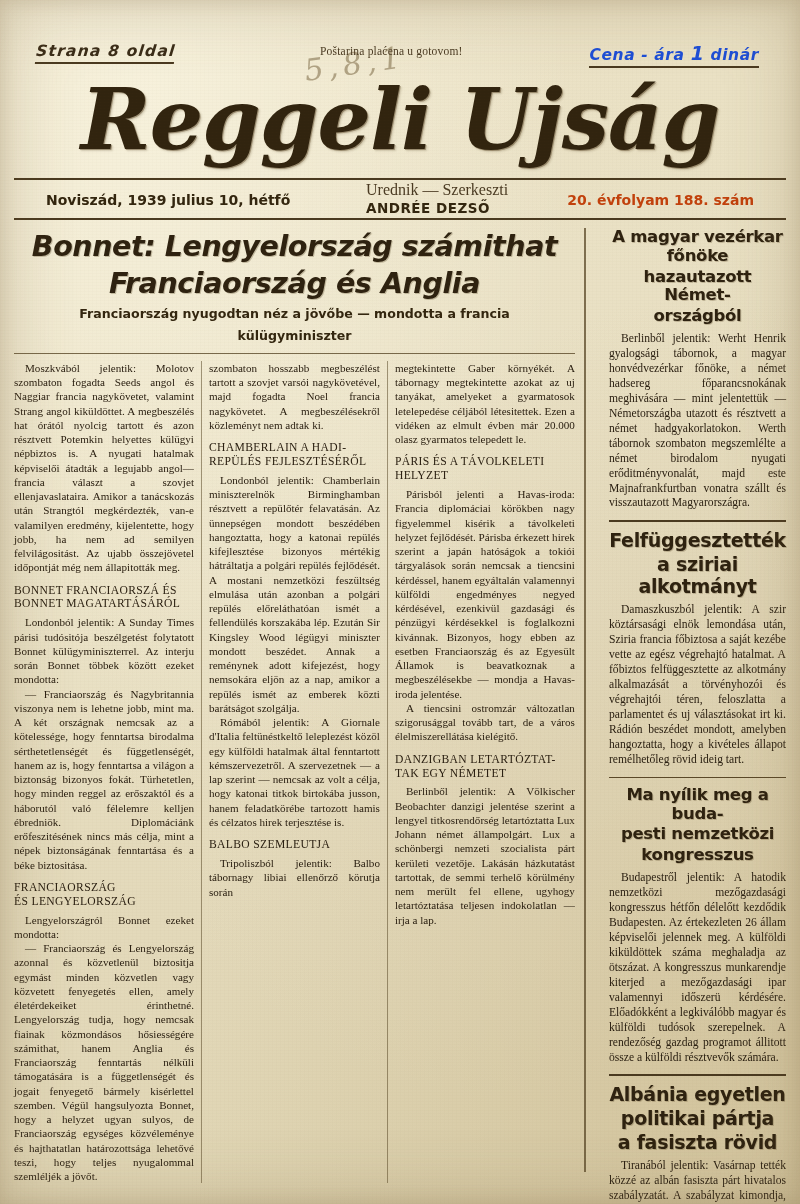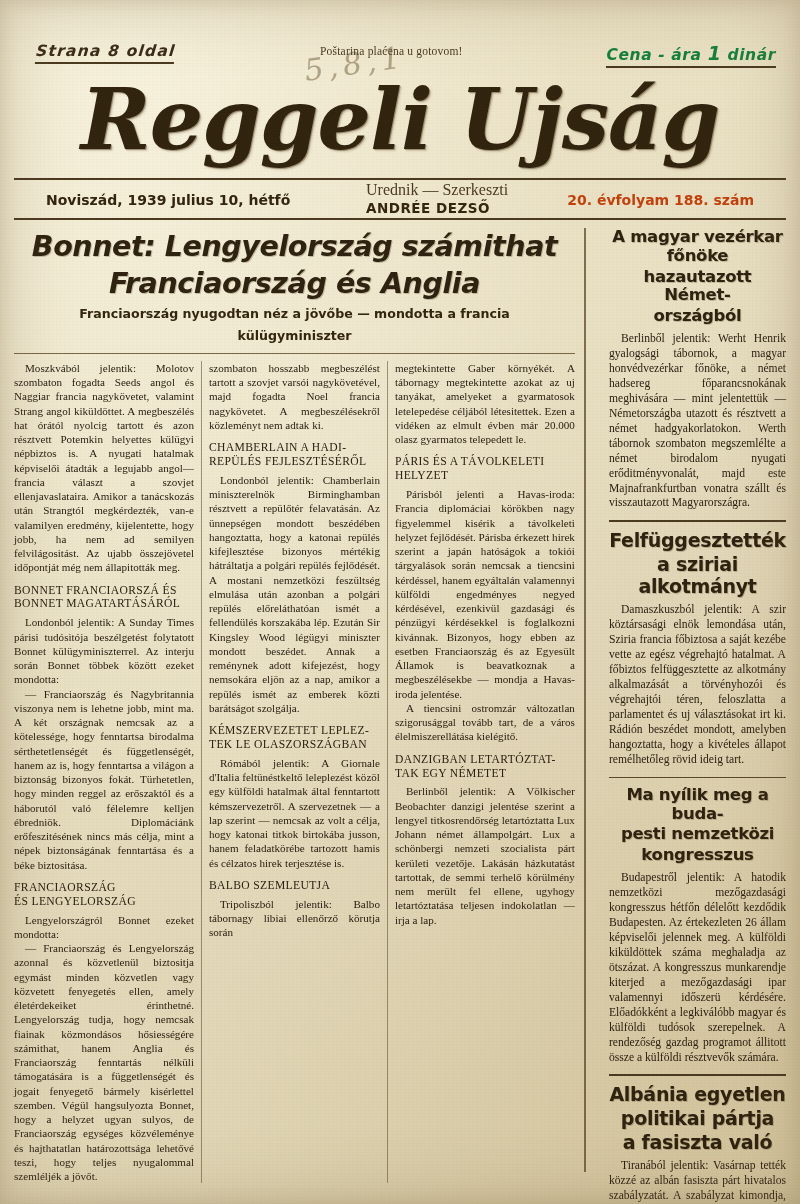--- a/index.html
+++ b/index.html
@@ -39,24 +39,24 @@
     font-family:"DejaVu Sans", sans-serif;
     font-weight:bold;font-style:italic;font-size:15.5px;letter-spacing:1.2px;
     color:#3a2c18;border-bottom:2.5px solid #4a3a20;padding-bottom:2px;
     transform:skewX(-6deg);
   }
   .postage{
     position:absolute;left:306px;top:3px;
     font-size:11.5px;letter-spacing:.2px;color:#4a3a22;
   }
   .price{
-    position:absolute;right:10px;top:0;
+    position:absolute;right:27px;top:0;
     font-family:"DejaVu Sans", sans-serif;
     font-weight:bold;font-style:italic;font-size:15.5px;letter-spacing:.6px;
-    color:#15803d;border-bottom:2.5px solid #4a3a20;padding-bottom:2px;margin-left:12px;
+    color:#1d4ed8;border-bottom:2.5px solid #4a3a20;padding-bottom:2px;margin-left:12px;
   }
   .price .big{font-size:19px;}
 
   
   .masthead{
     text-align:center;margin-top:2px;
     font-family:"DejaVu Serif", serif;
     font-weight:bold;font-style:italic;
     font-size:84px;line-height:1.0;
     letter-spacing:-1px;
@@ -223,24 +223,20 @@
 
         </div>
 
         <div class="c b">
           <p class="bt noind">szombaton hosszabb megbeszélést tartott a szovjet varsói nagykövetével, majd fogadta Noel francia nagykövetet. A megbeszélésekről közleményt nem adtak ki.</p>
           <h3 class="sub">
             <span>CHAMBERLAIN A HADI-</span>
             <span>REPÜLÉS FEJLESZTÉSÉRŐL</span>
           </h3>
           <p class="bt">Londonból jelentik: Chamberlain miniszterelnök Birminghamban résztvett a repülőtér felavatásán. Az ünnepségen mondott beszédében hangoztatta, hogy a katonai repülés kifejlesztése bizonyos mértékig hátráltatja a polgári repülés fejlődését. A mostani nemzetközi feszültség elmulása után azonban a polgári repülés előreláthatóan ismét a fellendülés korszakába lép. Ezután Sir Kingsley Wood légügyi miniszter mondott beszédet. Annak a reménynek adott kifejezést, hogy nemsokára eljön az a nap, amikor a repülés ismét az emberek közti barátságot szolgálja.</p>
-          <h3 class="sub">
-            <span>KÉMSZERVEZETET LEPLEZ-</span>
-            <span>TEK LE OLASZORSZÁGBAN</span>
-          </h3>
           <p class="bt">Rómából jelentik: A Giornale d'Italia feltünéstkeltő leleplezést közöl egy külföldi hatalmak által fenntartott kémszervezetről. A szervezetnek — a lap szerint — nemcsak az volt a célja, hogy katonai titkok birtokába jusson, hanem feladatkörébe tartozott hamis és célzatos hirek terjesztése is.</p>
           <h3 class="sub">
             <span>BALBO SZEMLEUTJA</span>
           </h3>
           <p class="bt">Tripoliszból jelentik: Balbo tábornagy libiai ellenőrző körutja során</p>
         </div>
 
         <div class="c c3">
           <p class="bt noind">megtekintette Gaber környékét. A tábornagy megtekintette azokat az uj tanyákat, amelyeket a gyarmatosok letelepedése céljából létesitettek. Ezen a vidéken az elmult évben már 20.000 olasz gyarmatos telepedett le.</p>
           <h3 class="sub">
@@ -292,21 +288,21 @@
         <div class="r-body">
           <p>Budapestről jelentik: A hatodik nemzetközi mezőgazdasági kongresszus hétfőn délelőtt kezdődik Budapesten. Az értekezleten 26 állam képviselői jelennek meg. A külföldi kiküldöttek száma meghaladja az ötszázat. A kongresszus munkarendje kiterjed a mezőgazdasági ipar valamennyi időszerü kérdésére. Előadókként a legkiválóbb magyar és külföldi tudósok szerepelnek. A rendezőség gazdag programot állitott össze a külföldi résztvevők számára.</p>
         </div>
       </div>
 
       <hr class="r-sep">
 
       <div>
         <div class="r-h big">Albánia egyetlen</div>
         <div class="r-h big">politikai pártja</div>
-        <div class="r-h big">a fasiszta való</div>
+        <div class="r-h big">a fasiszta rövid</div>
         <div class="r-body">
           <p>Tiranából jelentik: Vasárnap tették közzé az albán fasiszta párt hivatalos szabályzatát. A szabályzat kimondja, hogy az albán fasisztapárt önkéntes polgári milicia, amely megteremtője, a Duce rendelkezései alá tartozik. A fasisztapárt Albánia egyetlen politikai pártja. A párt célja Albánia politikai életének szabályozása azzal a célkitüzessel, hogy minél magasabb szintre emelje az igazságszolgáltatást és a népjólétet, a fasiszta forradalom elvei szerint.</p>
         </div>
       </div>
 
     </div>
 
   </div>
 </div>
 

